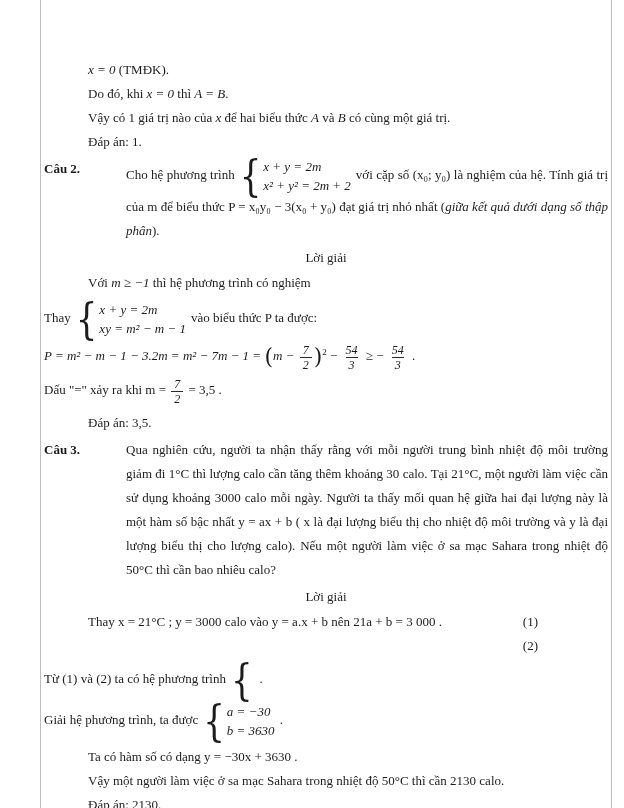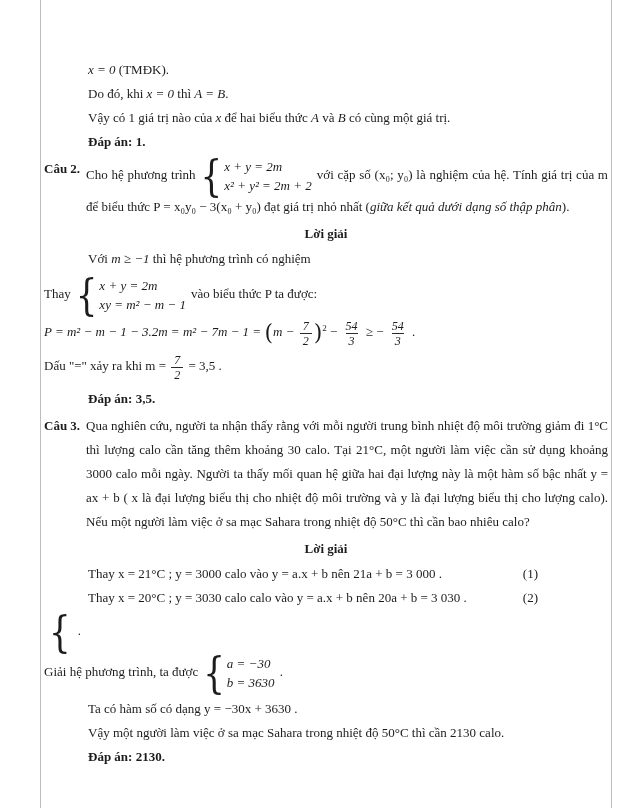--- a/index.html
+++ b/index.html
@@ -7,24 +7,24 @@
     width:624px;height:808px;background:#ffffff;color:#1c1c1c;
     font-family:"Liberation Serif","DejaVu Serif",serif;font-size:13px;
     position:relative;overflow:hidden;
   }
   .vline{position:absolute;top:0;bottom:0;width:1px;background:#bdbdbd;}
   .vline.left{left:40px;}
   .vline.right{left:611px;}
   .page{position:absolute;inset:0;padding:26px 16px 0 44px;overflow:hidden;margin-top:32px;}
   .line{line-height:24px;}
   .sol{margin-left:44px;}
-  .b{font-weight:bold;}
+  .b{font-weight:normal;}
   .i{font-style:italic;}
   .center{text-align:center;}
-  .qrow{display:flex;align-items:flex-start;margin-top:3px;}
+  .qrow{display:flex;align-items:flex-start;margin-top:3px;gap:40px;}
   .qlabel{flex:0 0 42px;font-weight:bold;line-height:24px;}
   .qbody{flex:1;text-align:justify;line-height:24px;}
   sup{font-size:9px;line-height:0;}
   .frac{display:inline-flex;flex-direction:column;align-items:center;
         vertical-align:middle;margin:0 2px;line-height:14px;font-size:12px;font-style:italic;}
   .frac .num,.frac .den{padding:0 3px;}
   .frac .den{border-top:1px solid #2a2a2a;}
   .system{display:inline-flex;align-items:center;vertical-align:middle;margin:0 5px;}
   .brace{font-family:"DejaVu Serif",serif;font-size:34px;line-height:34px;
          transform:scaleY(1.25);margin-right:2px;font-weight:400;}
@@ -101,25 +101,24 @@
   </div>
 
   <div class="line center b heading">Lời giải</div>
 
   <div class="line sol tagline">
       <span>Thay x = 21°C ; y = 3000 calo vào y = a.x + b nên 21a + b = 3 000 .</span>
       <span class="tag">(1)</span>
     </div>
 
   <div class="line sol tagline">
-      <span>Thay x = 20°C ; y = 3030 calo calo vào y = a.x + b nên 20a + b = 3 030 .</span>
       <span class="tag">(2)</span>
     </div>
 
-  <div class="line sol tall"><span class="system">
+  <div class="line sol tall"><span>Từ (1) và (2) ta có hệ phương trình</span><span class="system">
         <span class="brace">{</span>
       </span><span>.</span></div>
 
   <div class="line sol tall"><span>Giải hệ phương trình, ta được</span><span class="system">
         <span class="brace">{</span>
         <span class="sys-rows">
           <span>a = −30</span>
           <span>b = 3630</span>
         </span>
       </span><span>.</span></div>

